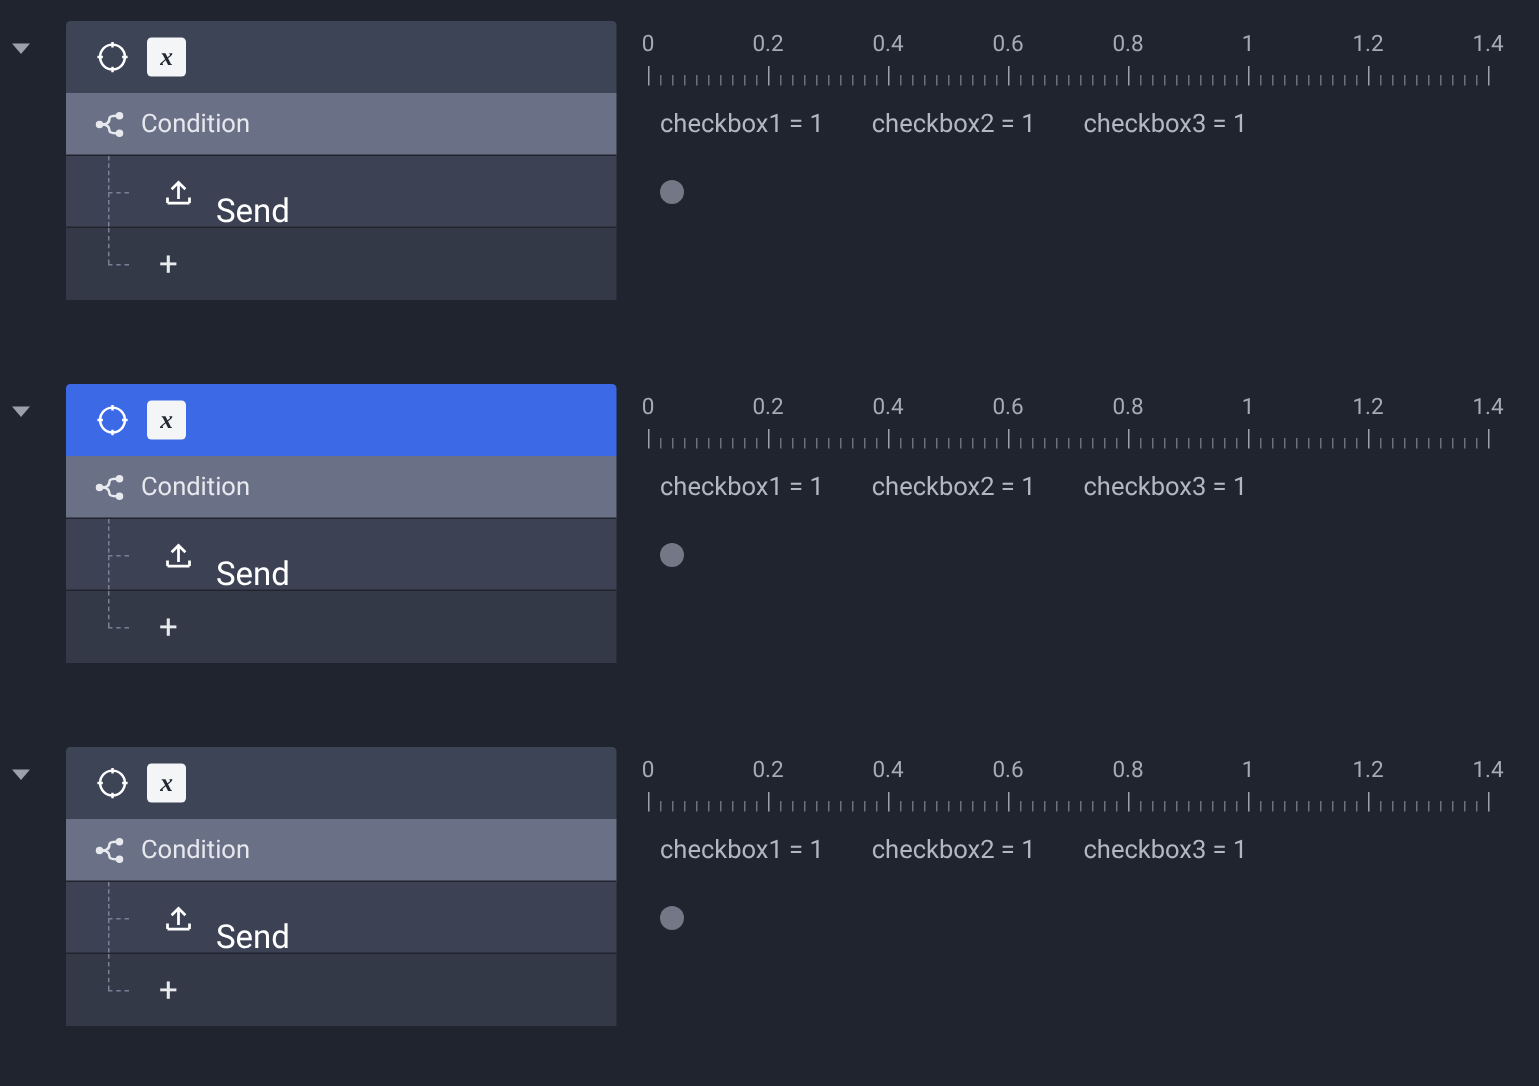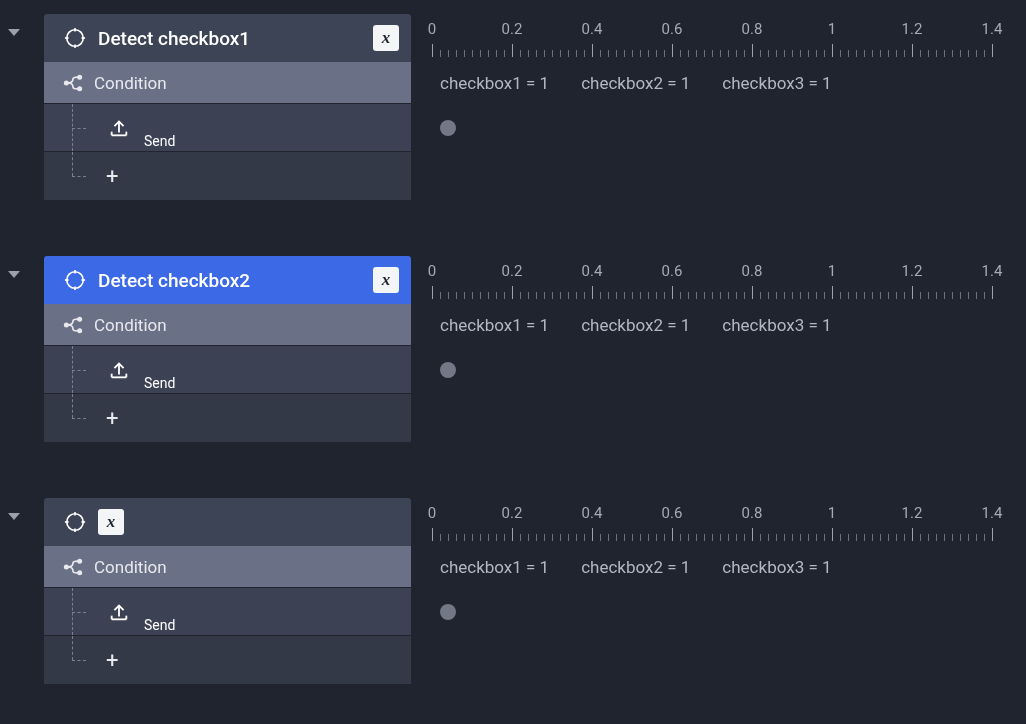--- a/index.html
+++ b/index.html
@@ -123,21 +123,21 @@
   }
   .tree-guide.last::before {
     bottom: 50%;
   }
 
   .child .icon-slot {
     width: 26px; height: 26px;
     margin-right: 12px;
     display: flex; align-items: center; justify-content: center;
   }
-  .child .label { font-size: 14px; color: #fff; margin-top: 27px; }
+  .child .label { font-size: 22px; color: #fff; margin-top: 27px; }
 
   .plus {
     font-size: 22px;
     color: #e8eaed;
     font-weight: 400;
   }
 
   
   .timeline {
     position: absolute;
@@ -201,21 +201,20 @@
     <div class="row header">
       <span class="icon-slot">
         <svg width="22" height="22" viewBox="0 0 24 24" fill="none" stroke="#fff" stroke-width="1.8">
             <circle cx="12" cy="12" r="9"></circle>
             <line x1="12" y1="1" x2="12" y2="5"></line>
             <line x1="12" y1="19" x2="12" y2="23"></line>
             <line x1="1" y1="12" x2="5" y2="12"></line>
             <line x1="19" y1="12" x2="23" y2="12"></line>
           </svg>
       </span>
-      <span class="label">Detect checkbox1</span>
       <span class="var-badge">
           <span>x</span>
         </span>
     </div>
     <div class="row cond">
       <span class="icon-slot">
         <svg width="20" height="20" viewBox="0 0 24 24" fill="none" stroke="#e8e9ee" stroke-width="2">
             <circle cx="4" cy="12" r="2" fill="#e8e9ee"></circle>
             <circle cx="20" cy="5" r="2" fill="#e8e9ee"></circle>
             <circle cx="20" cy="19" r="2" fill="#e8e9ee"></circle>
@@ -342,21 +341,20 @@
     <div class="row header selected">
       <span class="icon-slot">
         <svg width="22" height="22" viewBox="0 0 24 24" fill="none" stroke="#fff" stroke-width="1.8">
             <circle cx="12" cy="12" r="9"></circle>
             <line x1="12" y1="1" x2="12" y2="5"></line>
             <line x1="12" y1="19" x2="12" y2="23"></line>
             <line x1="1" y1="12" x2="5" y2="12"></line>
             <line x1="19" y1="12" x2="23" y2="12"></line>
           </svg>
       </span>
-      <span class="label">Detect checkbox2</span>
       <span class="var-badge">
           <span>x</span>
         </span>
     </div>
     <div class="row cond">
       <span class="icon-slot">
         <svg width="20" height="20" viewBox="0 0 24 24" fill="none" stroke="#e8e9ee" stroke-width="2">
             <circle cx="4" cy="12" r="2" fill="#e8e9ee"></circle>
             <circle cx="20" cy="5" r="2" fill="#e8e9ee"></circle>
             <circle cx="20" cy="19" r="2" fill="#e8e9ee"></circle>

